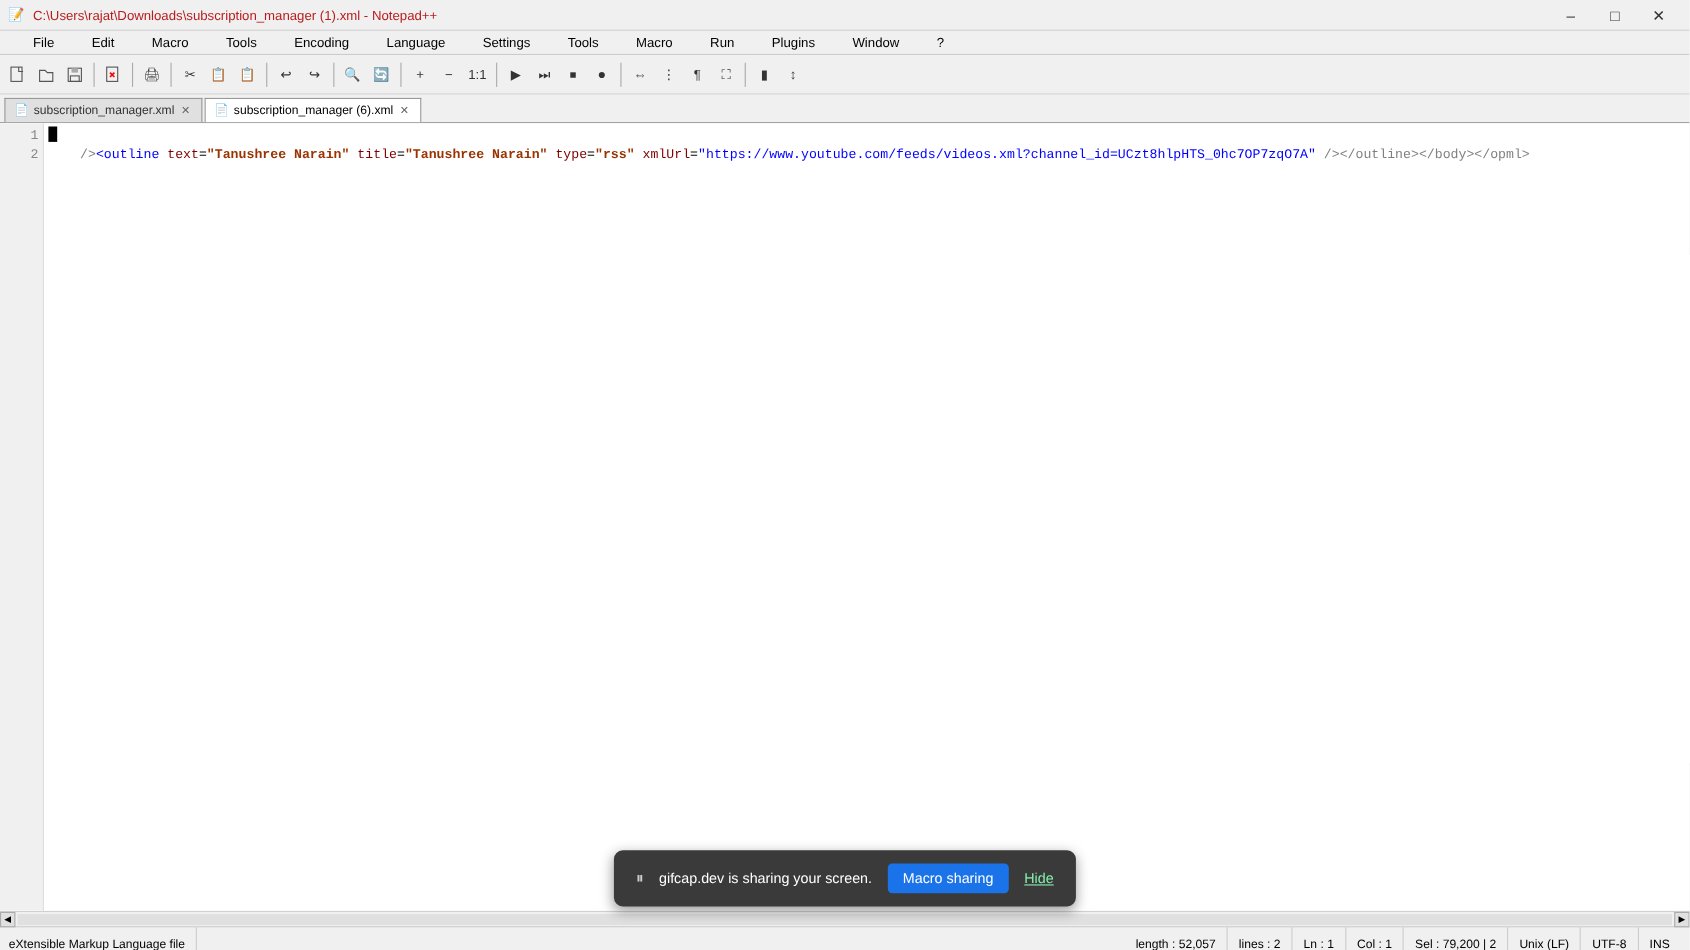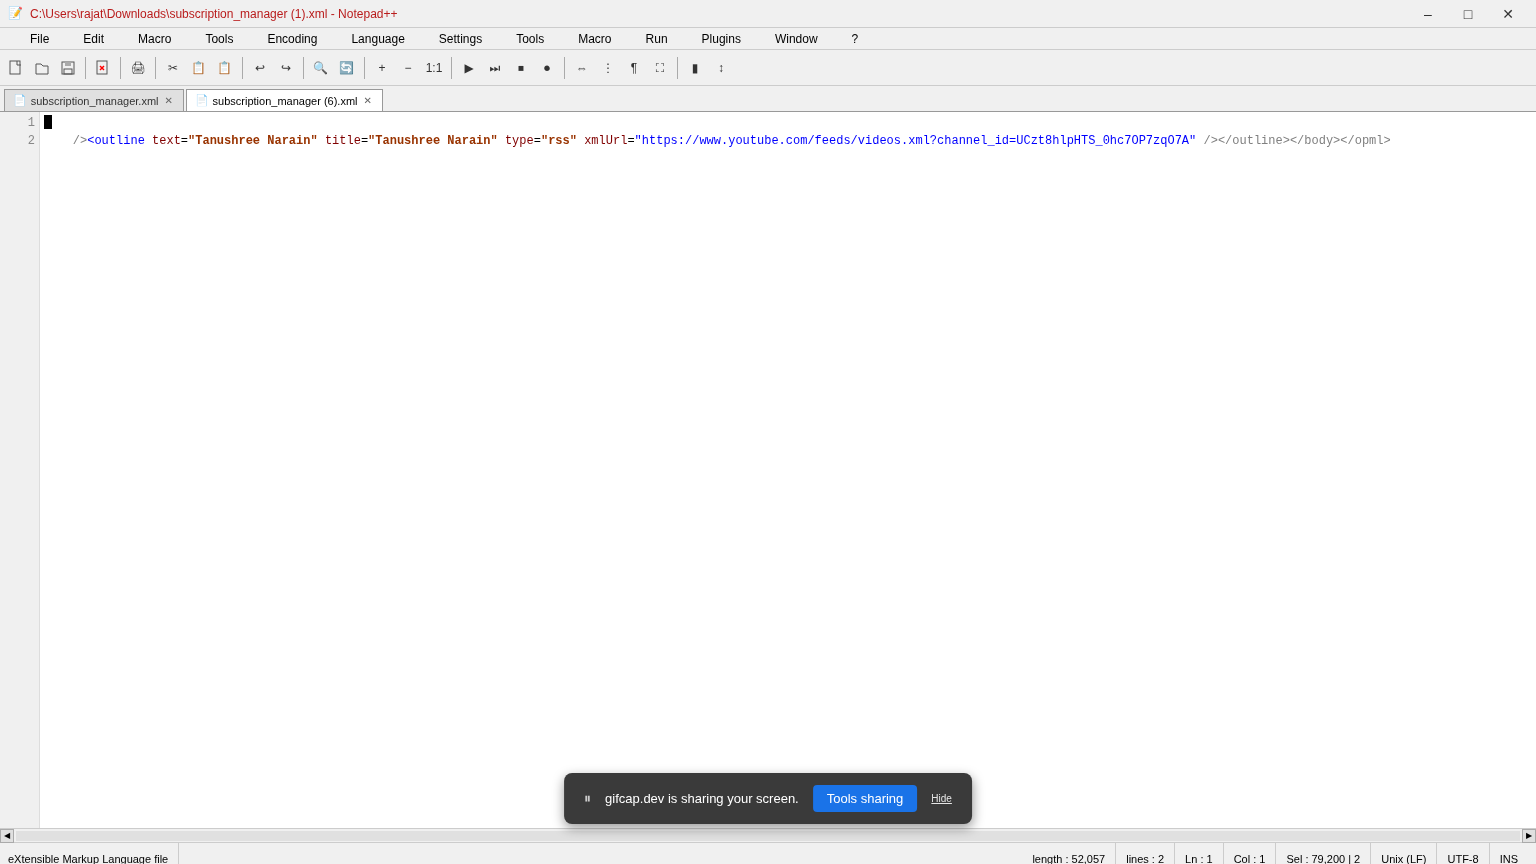--- a/index.html
+++ b/index.html
@@ -256,24 +256,24 @@
       background: #1a73e8;
       color: #fff;
       border: none;
       padding: 6px 14px;
       border-radius: 4px;
       font-size: 13px;
       cursor: pointer;
       font-weight: 500;
     }
     #hide-btn {
-      color: #e5e5e5;
+      color: #86efac;
       background: transparent;
       border: none;
-      font-size: 10px;
+      font-size: 13px;
       cursor: pointer;
       text-decoration: underline;
     }
   </style>
 </head>
 <body>
 
 <div id="title-bar">
   <div id="title-bar-left">
     <span id="title-bar-icon">📝</span>
@@ -424,15 +424,15 @@
     <span>UTF-8</span>
   </div>
   <div class="status-section">
     <span>INS</span>
   </div>
 </div>
 
 <div id="sharing-banner">
   <span id="sharing-banner-icon">⏸</span>
   <span id="sharing-banner-text">gifcap.dev is sharing your screen.</span>
-  <button id="stop-sharing-btn">Tools sharing</button>
+  <button id="stop-sharing-btn">Macro sharing</button>
   <button id="hide-btn">Hide</button>
 </div>
 
 </body></html>

